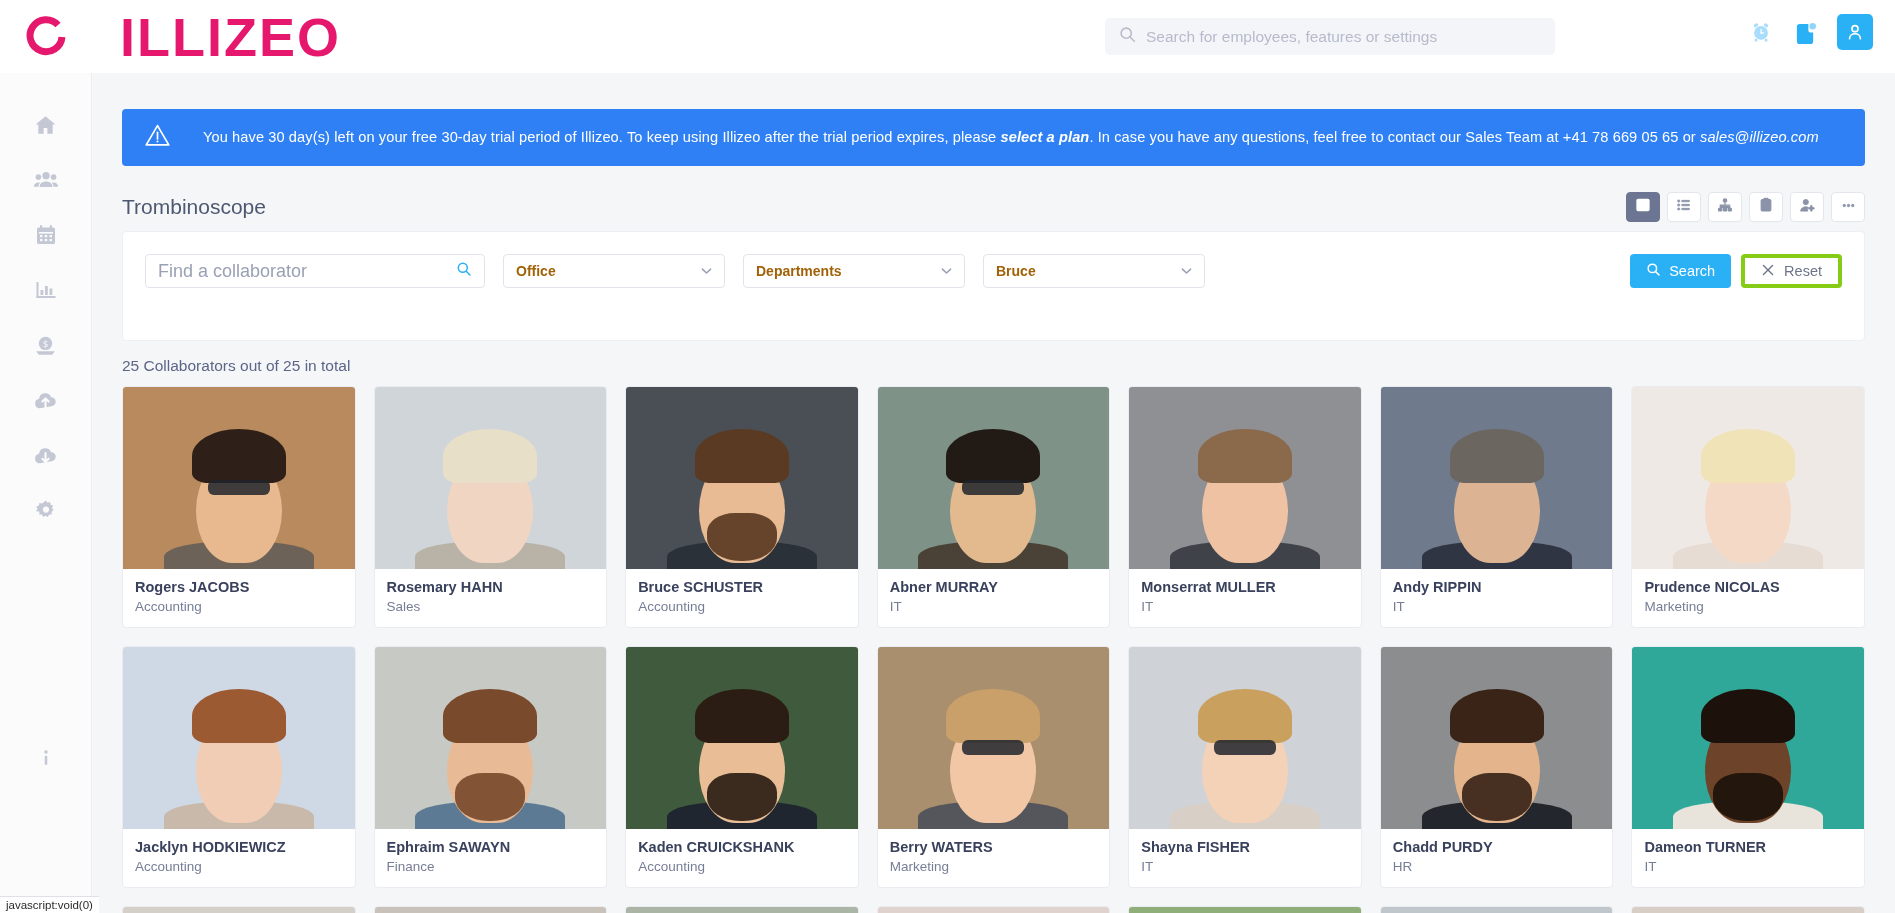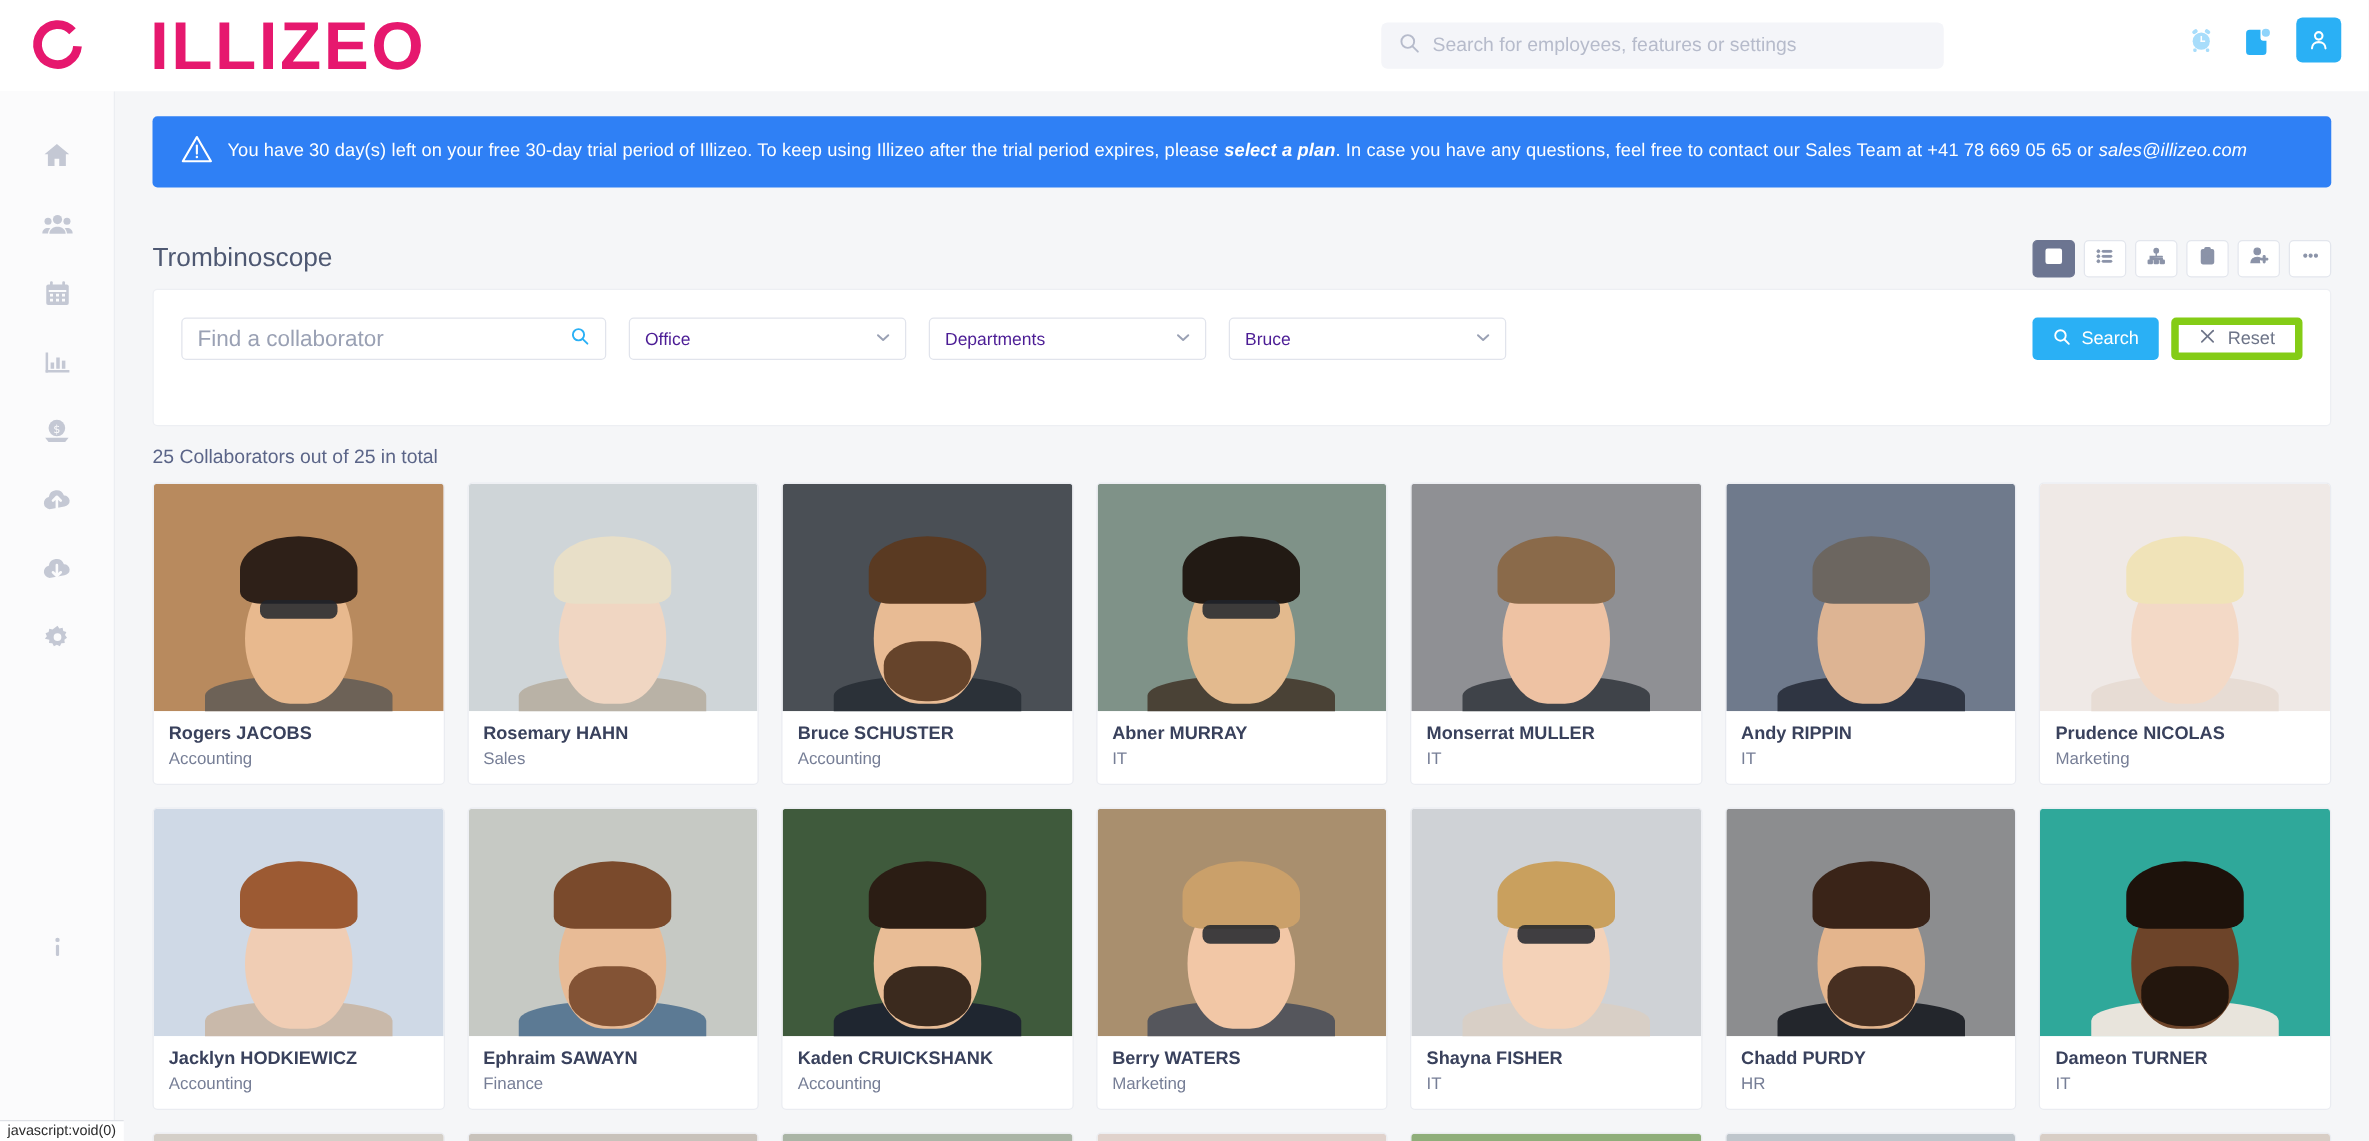--- a/index.html
+++ b/index.html
@@ -49,23 +49,23 @@
     display: flex; align-items: center; justify-content: center; cursor: pointer;
   }
   .side-item svg { fill: #c4c8d4; }
   .side-bottom { position: absolute; bottom: 122px; }
 
   
   .main { position: absolute; left: 92px; top: 73px; width: 1803px; height: 840px; background: #f5f6f8; padding: 0; }
 
   
   .banner {
-    position: absolute; left: 30px; top: 20px; width: 1743px; height: 57px;
+    position: absolute; left: 30px; top: 36px; width: 1743px; height: 57px;
     background: #2f80f5; border-radius: 4px; display: flex; align-items: center;
-    padding: 0 22px; gap: 11px; color: #ffffff;
+    padding: 0 22px; gap: 32px; color: #ffffff;
   }
   .banner-text { font-size: 14.6px; line-height: 1.25; letter-spacing: .1px; }
   .banner-text b { font-weight: 700; font-style: italic; }
   .banner-text i { font-style: italic; }
 
   
   .title-row {
     position: absolute; left: 30px; top: 112px; width: 1743px; height: 44px;
     display: flex; align-items: center; justify-content: space-between;
   }
@@ -87,29 +87,29 @@
   .filter-row { position: absolute; left: 22px; top: 22px; display: flex; align-items: center; gap: 18px; }
   .input-box {
     width: 340px; height: 34px; border: 1px solid #e1e4ec; border-radius: 4px; background: #fff;
     display: flex; align-items: center; padding: 0 12px; justify-content: space-between;
   }
   .input-box .ph { color: #9aa1b4; font-size: 18px; }
   .select-box {
     width: 222px; height: 34px; border: 1px solid #e1e4ec; border-radius: 4px; background: #fff;
     display: flex; align-items: center; padding: 0 12px; justify-content: space-between; cursor: pointer;
   }
-  .select-box .val { color: #4c1d95; font-size: 14px; }
+  .select-box .val { color: #a16207; font-size: 14px; font-weight: bold; }
   .chev { color: #9aa1b4; font-size: 11px; }
   .filter-actions { position: absolute; right: 22px; top: 22px; display: flex; align-items: center; gap: 10px; }
   .btn-search {
     height: 34px; padding: 0 16px; background: #2ab0f5; color: #fff; border-radius: 4px;
     display: flex; align-items: center; gap: 8px; font-size: 14.5px; cursor: pointer; border: none;
   }
   .btn-reset {
-    height: 34px; padding: 0 16px; background: #fff; color: #6d7488; border: 6px solid #84cc16;
+    height: 34px; padding: 0 16px; background: #fff; color: #6d7488; border: 4px solid #84cc16;
     border-radius: 4px; display: flex; align-items: center; gap: 9px; font-size: 14.5px; cursor: pointer;
   }
 
   
   .count-line {
     position: absolute; left: 30px; top: 284px; font-size: 15.5px; color: #5b6municipal;
     color: #5b6588; font-weight: 400;
   }
 
   

